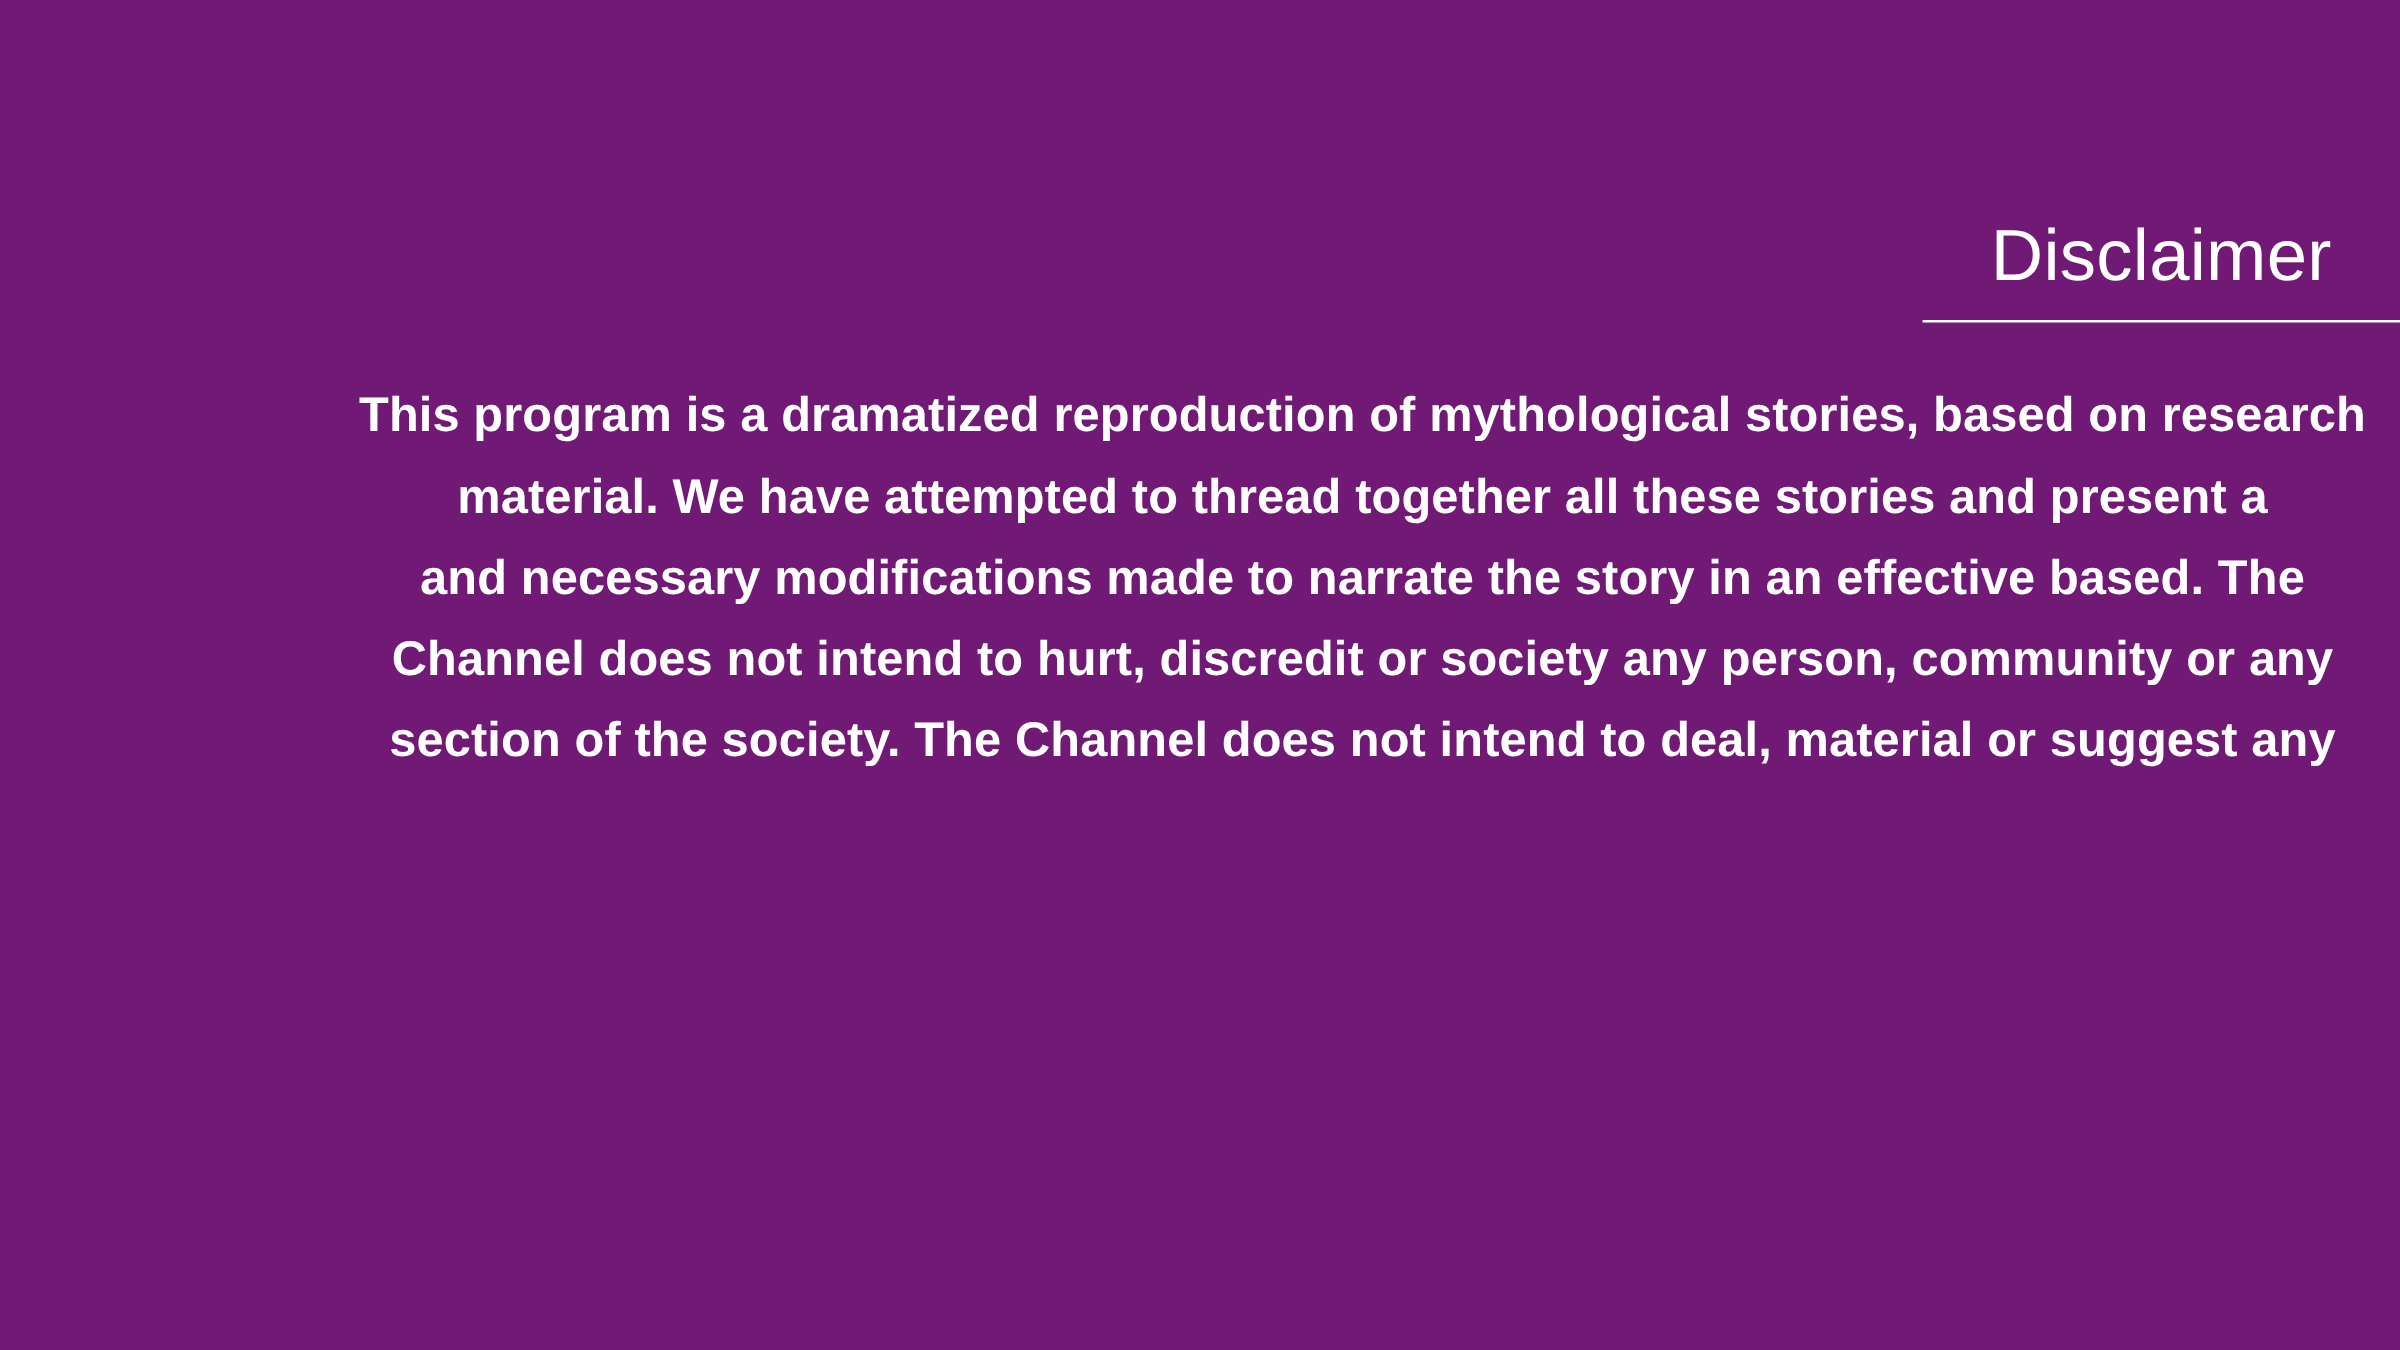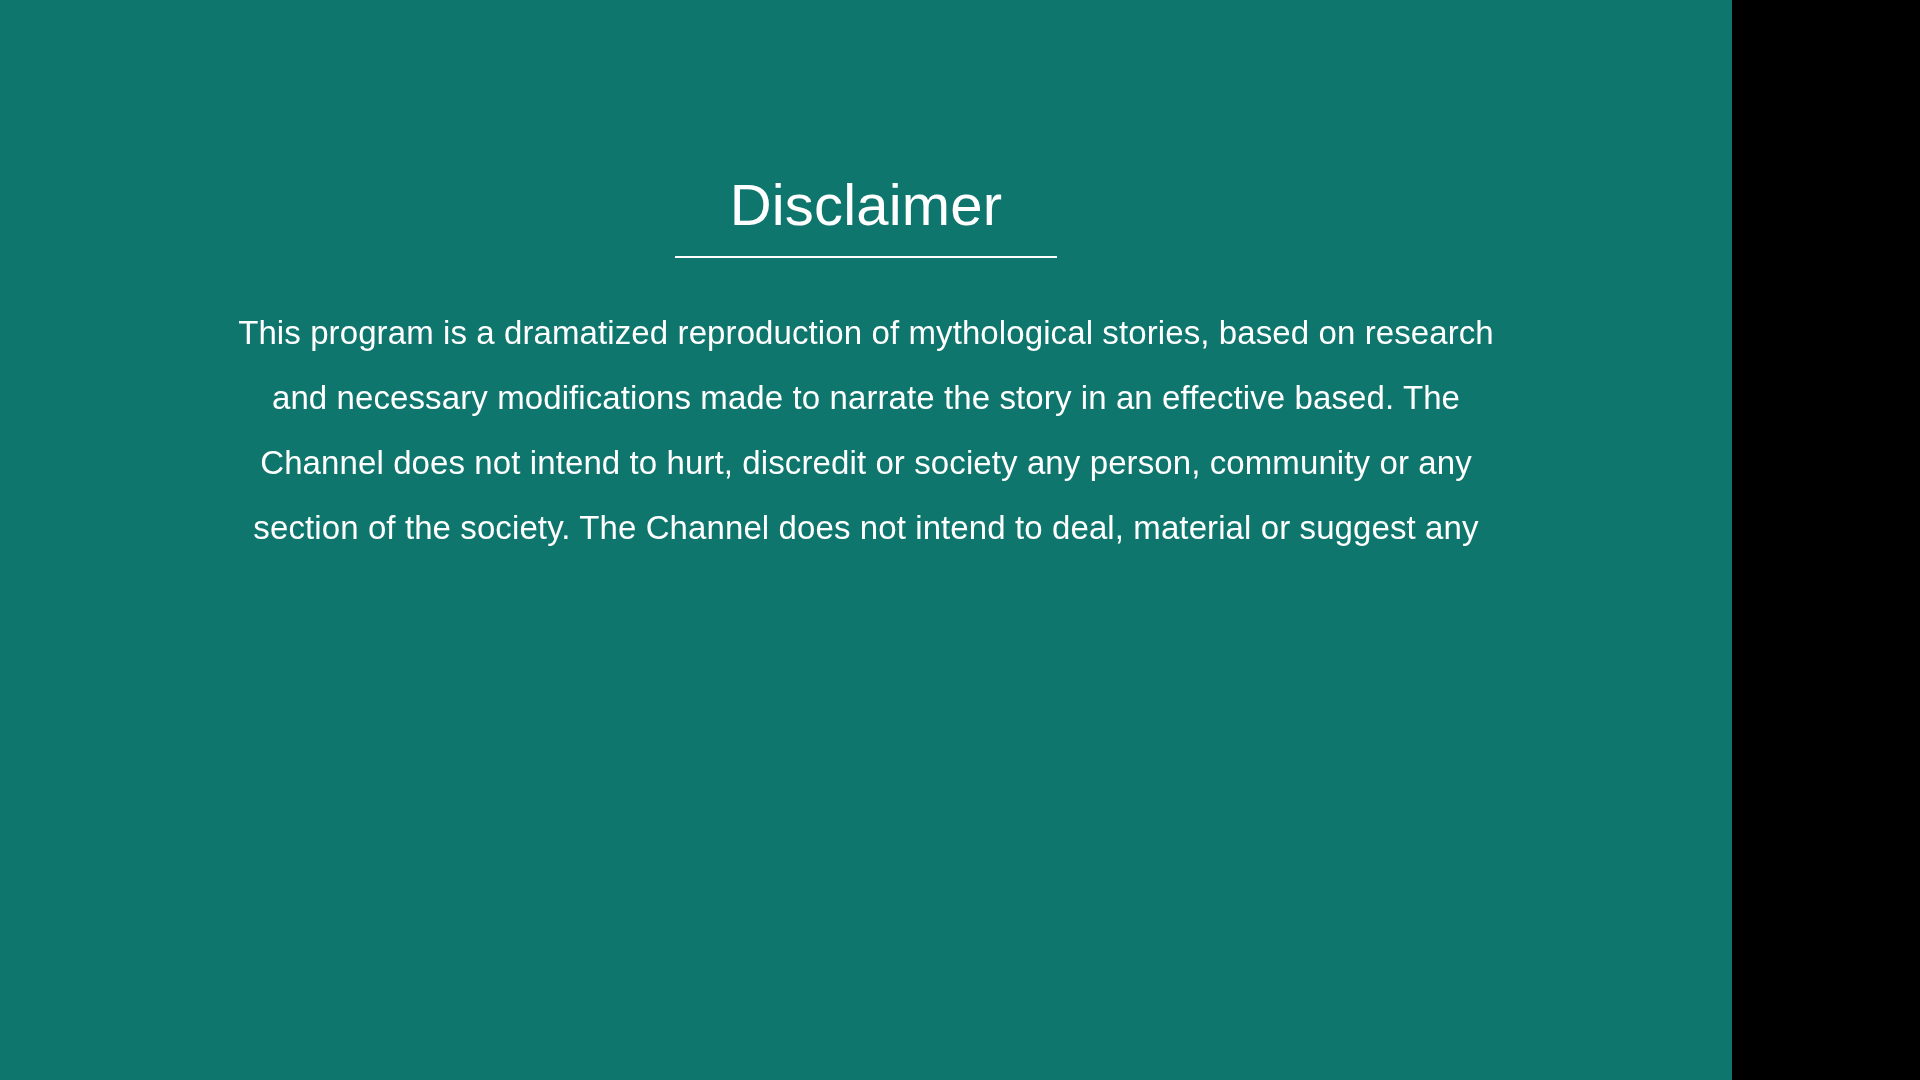--- a/index.html
+++ b/index.html
@@ -9,26 +9,26 @@
     width: 1920px;
     height: 1080px;
     overflow: hidden;
   }
   body {
     font-family: "Liberation Sans", sans-serif;
     color: #ffffff;
   }
   .slide {
     position: relative;
-    width: 1732px;
+    width: 1920px;
     height: 1080px;
-    background: #0f766e;
+    background: #701a75;
     display: flex;
     flex-direction: column;
-    align-items: center;
+    align-items: flex-end;
   }
   .title-wrap {
     margin-top: 175px;
     display: flex;
     flex-direction: column;
     align-items: center;
   }
   .title {
     font-size: 58px;
     font-weight: 400;
@@ -40,41 +40,42 @@
   .title-underline {
     width: 382px;
     height: 2px;
     background: #ffffff;
     margin-top: 20px;
   }
   .body-text {
     margin-top: 42px;
     width: 1660px;
     text-align: center;
-    font-size: 33px;
+    font-size: 39px;
     line-height: 65px;
-    font-weight: 400;
+    font-weight: 700;
     color: #ffffff;
     letter-spacing: 0.1px;
   }
   .body-line {
     display: block;
     white-space: nowrap;
   }
 </style>
 </head>
 <body>
 
 <div class="slide">
 
   <div class="title-wrap">
     <div class="title">Disclaimer</div>
     <div class="title-underline"></div>
   </div>
 
   <div class="body-text">
     <span class="body-line">This program is a dramatized reproduction of mythological stories, based on research</span>
+    <span class="body-line">material. We have attempted to thread together all these stories and present a</span>
     <span class="body-line">and necessary modifications made to narrate the story in an effective based. The</span>
     <span class="body-line">Channel does not intend to hurt, discredit or society any person, community or any</span>
     <span class="body-line">section of the society. The Channel does not intend to deal, material or suggest any</span>
   </div>
 
 </div>
 
 </body></html>

